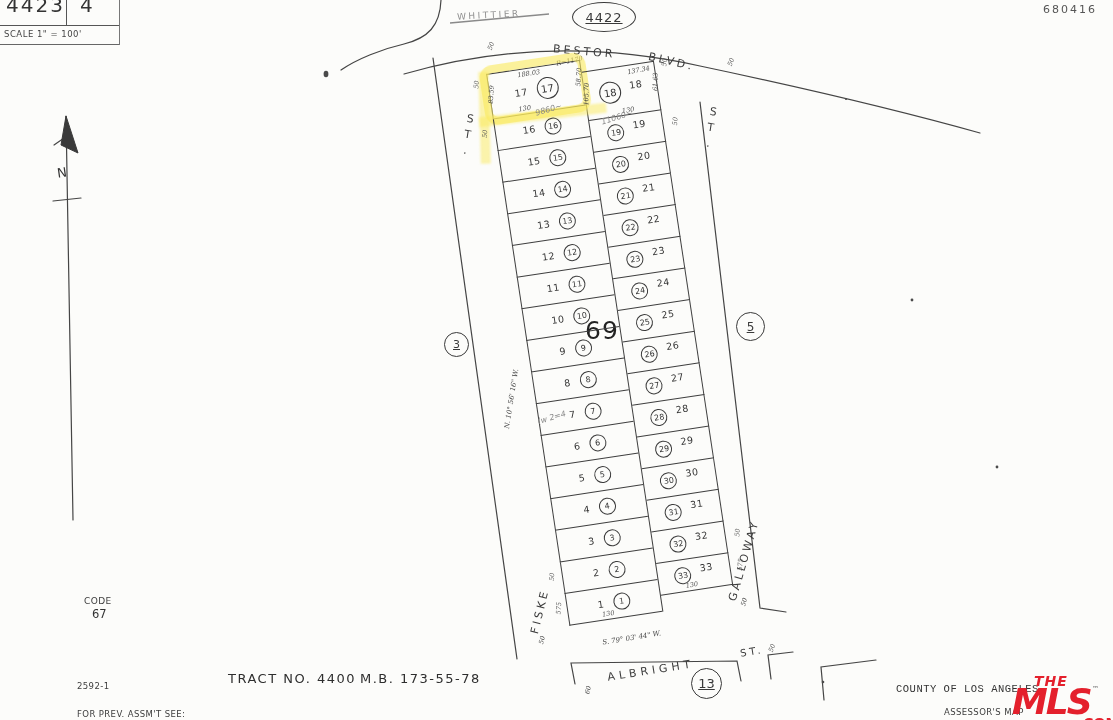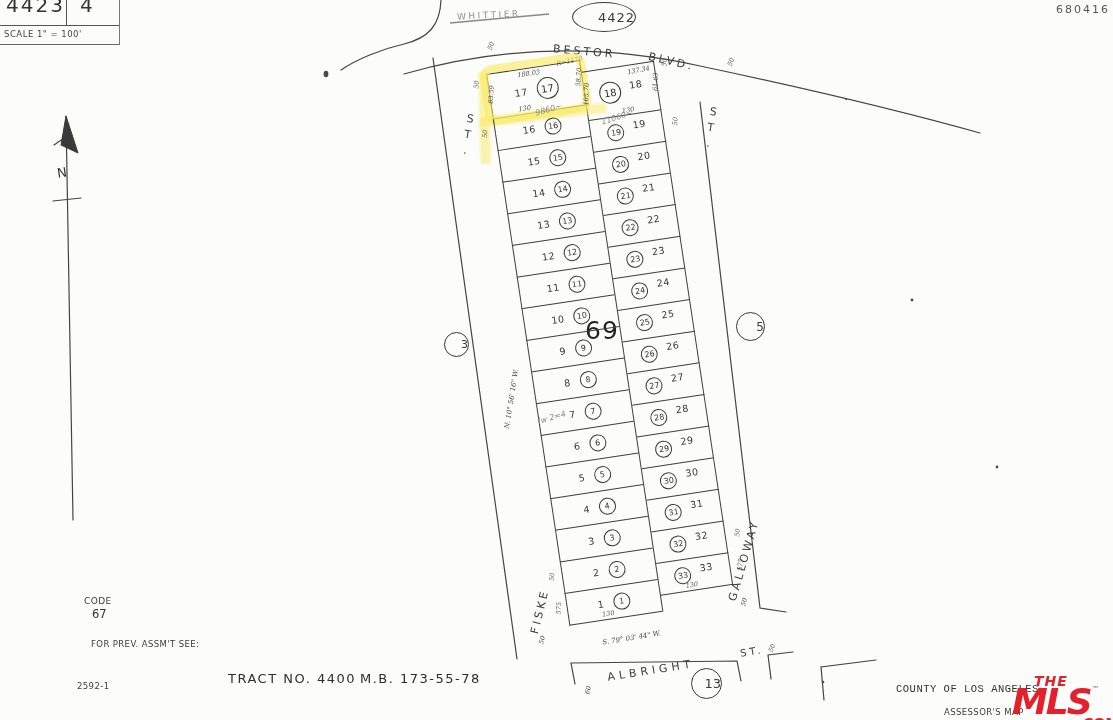--- a/index.html
+++ b/index.html
@@ -14,21 +14,21 @@
   #scalebox .sheetL{left:6px;}
   #scalebox .sheetR{left:80px;}
   #scalebox .div{position:absolute;left:66px;top:0;width:1px;height:25px;background:#555;}
   #scalebox .row2{position:absolute;left:0;top:25px;width:119px;height:19px;border-bottom:1px solid #666;}
   #scalebox .scale{position:absolute;left:4px;top:4px;font-size:8.5px;letter-spacing:.5px;color:#444;}
   
   .hand{font-size:11px;color:#555;letter-spacing:2px;font-family:"DejaVu Sans",sans-serif;}
   .dim{font-size:6.5px;color:#4a4a4a;font-style:italic;font-family:"DejaVu Serif",serif;white-space:nowrap;}
   .street{letter-spacing:3px;color:#3c3c3c;white-space:nowrap;}
   .vstack{writing-mode:vertical-rl;text-orientation:upright;}
-  .circle{display:flex;align-items:center;justify-content:flex-end;border:1.3px solid #3a3a3a;border-radius:50%;background:transparent;}
+  .circle{display:flex;align-items:center;justify-content:center;border:1.3px solid #3a3a3a;border-radius:50%;background:transparent;text-decoration:underline;}
   
   #tract{left:486px;top:74px;width:168px;transform:rotate(-8.6deg);transform-origin:0 0;}
   .col{position:absolute;}
   #colL{left:0;top:0;width:94px;border-right:1.2px solid #3f3f3f;}
   #colR{left:95px;top:12px;width:73px;}
   .lotcell{position:relative;box-sizing:border-box;height:32px;display:flex;align-items:center;justify-content:center;gap:9px;}
   #colL .lotcell{border-left:1.2px solid #3f3f3f;border-bottom:1.1px solid #3f3f3f;}
   #colR .lotcell{border-right:1.2px solid #3f3f3f;border-bottom:1.1px solid #3f3f3f;}
   .cell-top{border-top:1.2px solid #3f3f3f;}
   #lot17cell{height:46px;}
@@ -107,21 +107,21 @@
       <span class="scale">SCALE 1" = 100'</span>
     </div>
   </div>
 
   <div class="abs street" style="left:457px;top:10px;font-size:9px;color:#8f8f8f;transform:rotate(-3deg);letter-spacing:2.5px;">WHITTIER</div>
 
   <div class="abs circle" style="left:572px;top:2px;width:62px;height:28px;font-size:13px;letter-spacing:1px;">
     <span>4422</span>
   </div>
 
-  <div class="abs hand" style="left:1043px;top:3px;margin-left:13px;">680416</div>
+  <div class="abs hand" style="left:1043px;top:3px;">680416</div>
 
   <div class="abs" style="left:57px;top:165px;font-size:13px;color:#333;transform:rotate(-8deg);">N</div>
 
   <div class="abs street" style="left:553px;top:45px;font-size:11px;transform:rotate(5deg);">BESTOR</div>
   <div class="abs street" style="left:648px;top:55px;font-size:11px;transform:rotate(13deg);">BLVD.</div>
   <div class="abs dim" style="left:487px;top:42px;transform:rotate(-70deg);">50</div>
   <div class="abs dim" style="left:727px;top:58px;transform:rotate(-70deg);">50</div>
   <div class="abs dim" style="left:556px;top:57px;transform:rotate(-12deg);">R=1170</div>
 
   <div class="abs street vstack" style="left:461px;top:112px;font-size:11px;transform:rotate(9deg);line-height:13px;">ST.</div>
@@ -315,21 +315,21 @@
         </div>
         <div class="lotcell">
           <span class="circ">33</span>
           <span class="plain raised">33</span>
           <span class="mk mk-right">575</span>
           <span class="mk mk-bottom">130</span>
         </div>
       </div>
   </div>
 
-  <div class="abs foot" style="left:77px;top:639px;margin-left:14px;">FOR PREV. ASSM'T SEE:</div>
+  <div class="abs foot" style="left:77px;top:709px;">FOR PREV. ASSM'T SEE:</div>
   <div class="abs foot" style="left:77px;top:681px;">2592-1</div>
   <div class="abs big-label" style="left:228px;top:671px;">TRACT  NO. 4400</div>
   <div class="abs big-label" style="left:360px;top:671px;">M.B. 173-55-78</div>
   <div class="abs foot" style="left:944px;top:707px;">ASSESSOR'S  MAP</div>
   <div class="abs" style="left:896px;top:683px;font-size:10.5px;letter-spacing:.5px;color:#333;font-family:Liberation Mono, monospace;">COUNTY  OF  LOS  ANGELES</div>
 
   <div id="mlslogo" class="abs">
     <span class="the">THE</span>
     <span class="mls">MLS</span>
     <span class="tm">™</span>

